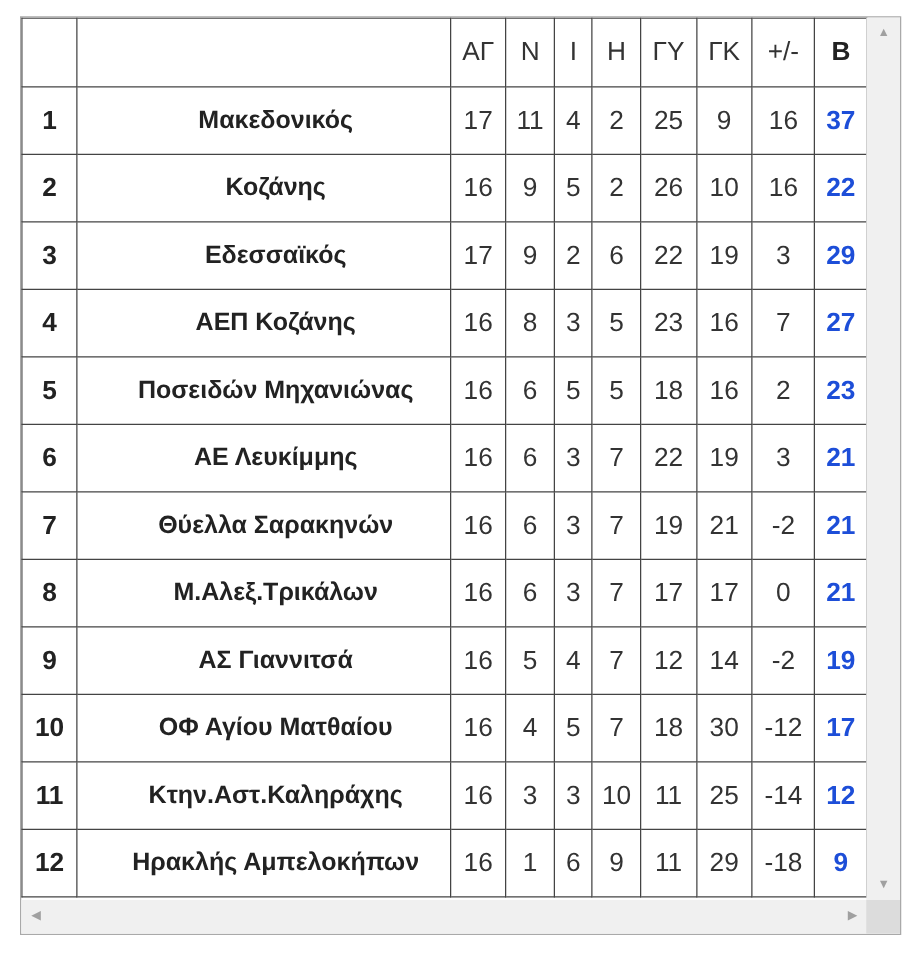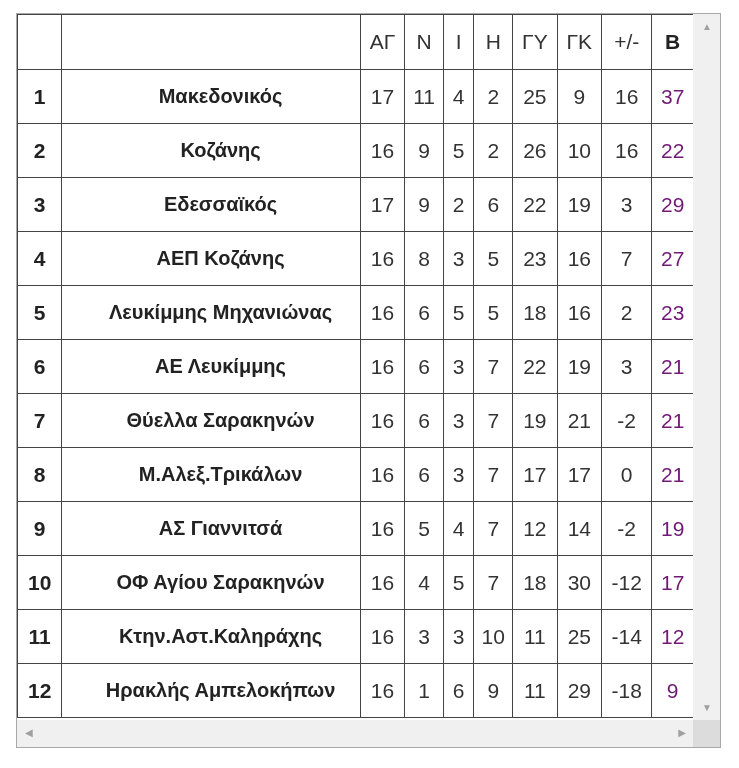--- a/index.html
+++ b/index.html
@@ -12,21 +12,21 @@
   td { height:53px; }
   .c-rank { width:45px; font-weight:bold; color:#222; }
   .c-name { width:285px; font-weight:bold; color:#222; font-size:20px;padding-left:19px; }
   .c-ag { width:45px; }
   .c-n { width:39px; }
   .c-i { width:31px; }
   .c-h { width:39px; }
   .c-gy { width:45px; }
   .c-gk { width:45px; }
   .c-gd { width:51px; }
-  .c-pts { width:42px; font-weight:normal; color:#701a75; }
+  .c-pts { width:42px; font-weight:bold; color:#1d4ed8; }
   .vscroll { position:absolute; right:0; top:0; width:27px; height:707px; background:#f0f0f0; }
   .hscroll { position:absolute; left:0; bottom:0; width:677px; height:27px; background:#f0f0f0; }
   .corner { position:absolute; right:0; bottom:0; width:27px; height:27px; background:#dcdcdc; }
   .arrow { position:absolute; color:#a0a0a0; font-size:10px; line-height:10px; }
   .arr-up { left:9px; top:8px; }
   .arr-down { left:9px; bottom:8px; }
   .arr-left { left:8px; top:8px; }
   .arr-right { right:8px; top:8px; }
 </style>
 </head>
@@ -93,21 +93,21 @@
             <td class="c-n">8</td>
             <td class="c-i">3</td>
             <td class="c-h">5</td>
             <td class="c-gy">23</td>
             <td class="c-gk">16</td>
             <td class="c-gd">7</td>
             <td class="c-pts">27</td>
           </tr>
           <tr>
             <td class="c-rank">5</td>
-            <td class="c-name">Λευκίμμης Μηχανιώνας</td>
+            <td class="c-name">Ποσειδών Μηχανιώνας</td>
             <td class="c-ag">16</td>
             <td class="c-n">6</td>
             <td class="c-i">5</td>
             <td class="c-h">5</td>
             <td class="c-gy">18</td>
             <td class="c-gk">16</td>
             <td class="c-gd">2</td>
             <td class="c-pts">23</td>
           </tr>
           <tr>
@@ -153,21 +153,21 @@
             <td class="c-n">5</td>
             <td class="c-i">4</td>
             <td class="c-h">7</td>
             <td class="c-gy">12</td>
             <td class="c-gk">14</td>
             <td class="c-gd">-2</td>
             <td class="c-pts">19</td>
           </tr>
           <tr>
             <td class="c-rank">10</td>
-            <td class="c-name">ΟΦ Αγίου Σαρακηνών</td>
+            <td class="c-name">ΟΦ Αγίου Ματθαίου</td>
             <td class="c-ag">16</td>
             <td class="c-n">4</td>
             <td class="c-i">5</td>
             <td class="c-h">7</td>
             <td class="c-gy">18</td>
             <td class="c-gk">30</td>
             <td class="c-gd">-12</td>
             <td class="c-pts">17</td>
           </tr>
           <tr>

